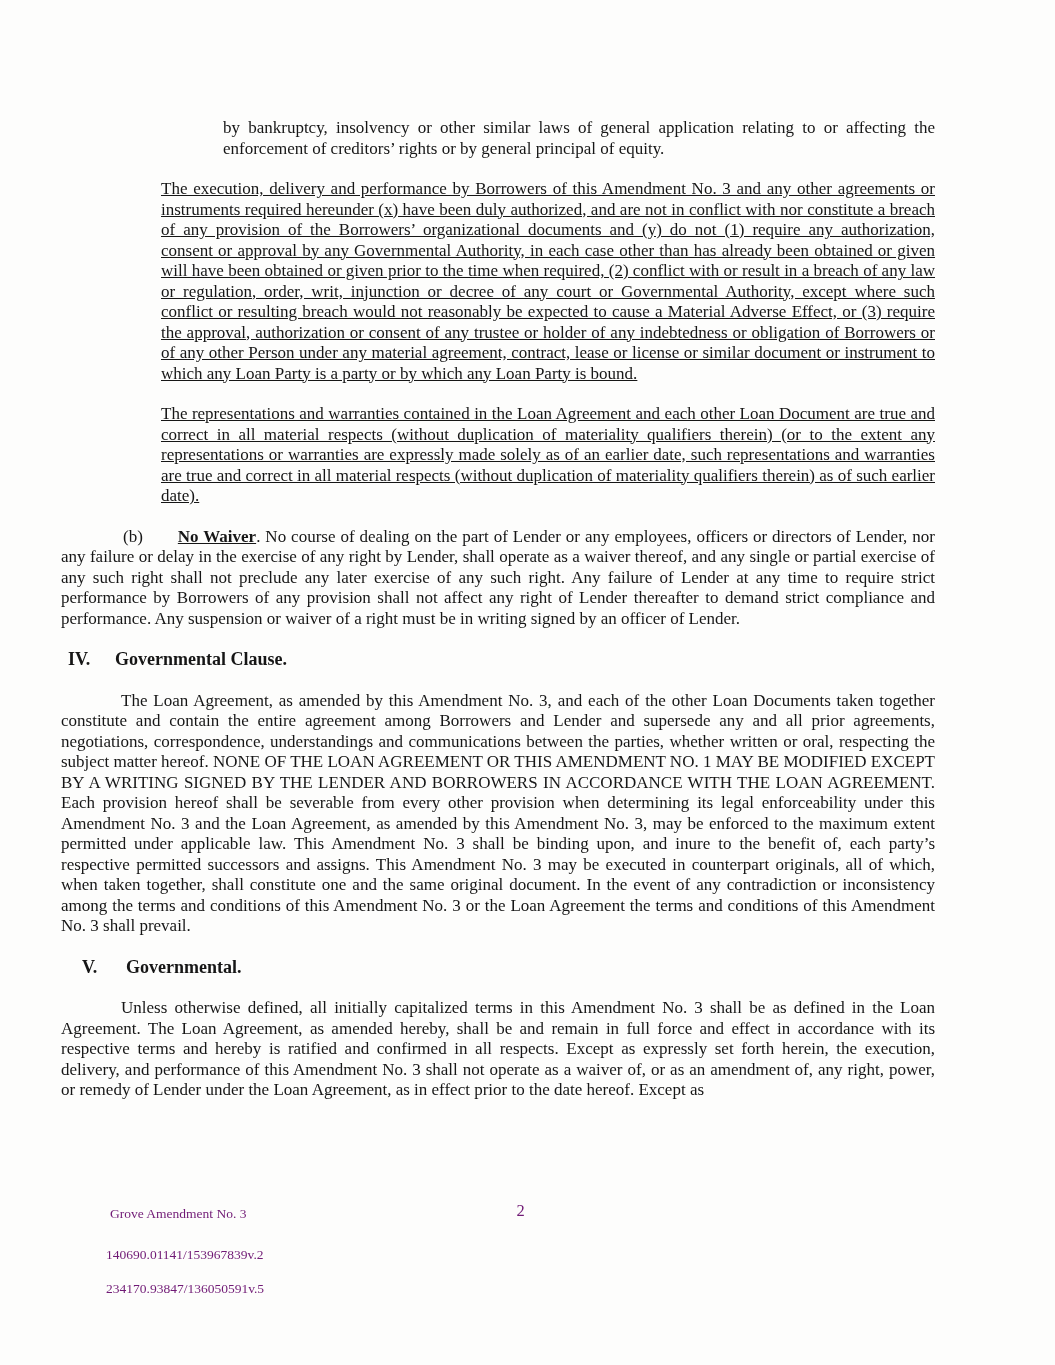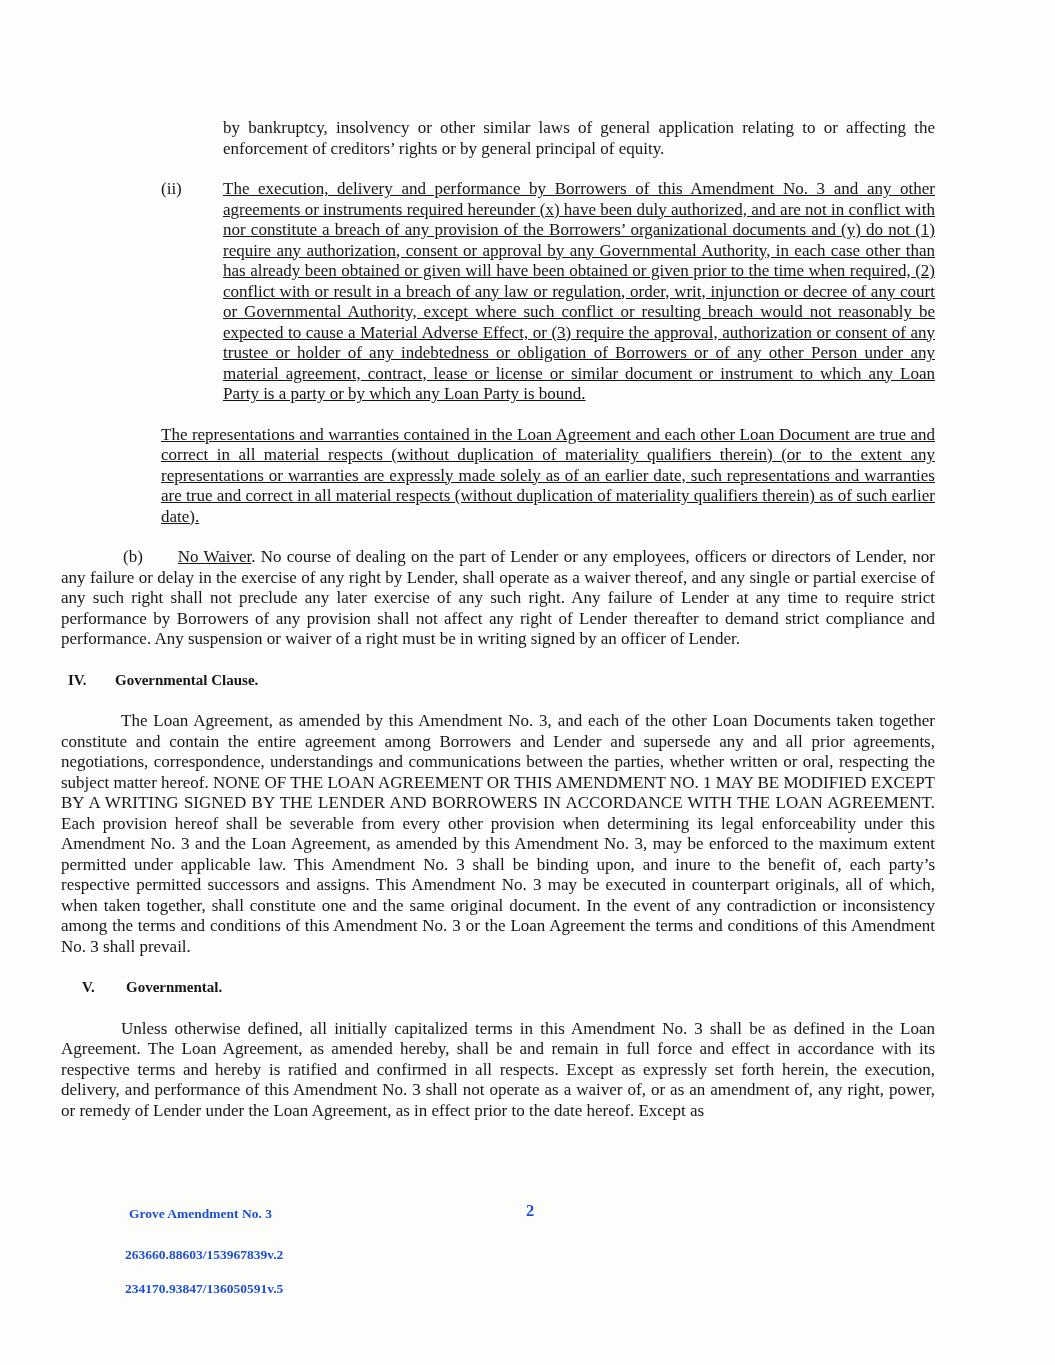--- a/index.html
+++ b/index.html
@@ -27,40 +27,39 @@
     display: flex;
     margin: 0 0 20px 100px;
   }
   .sub-label {
     flex: 0 0 62px;
     text-align: left;
   }
   .sub-text { flex: 1; margin: 0; text-align: justify; text-decoration: underline; }
   .b-para { text-indent: 62px; }
   .b-label { margin-right: 35px; }
-  .bold-underline { font-weight: normal; text-decoration: underline; }
+  .bold-underline { font-weight: bold; text-decoration: underline; }
   .section-heading {
     display: flex;
     font-weight: bold;
-    font-size: 15px;
+    font-size: 18px;
     margin: 0 0 21px 7px;
   }
   .section-heading .sec-num { flex: 0 0 47px; }
   .section-heading.v-head { margin-left: 21px; }
   .section-heading.v-head .sec-num { flex: 0 0 44px; }
   .body-para { text-indent: 60px; }
   .doc-footer {
     position: absolute;
-    left: 125px;
+    left: 106px;
     right: 120px;
     top: 1206px;
     font-size: 13.5px;
     line-height: 16px;
-    color: #1d4ed8;
-    font-weight: bold;
+    color: #701a75;
   }
   .footer-row { position: relative; height: 16px; margin-bottom: 25px; }
   .footer-doc-name { position: absolute; left: 4px; top: 0; }
   .page-num {
     position: absolute;
     left: 0; right: 0;
     top: -3px;
     text-align: center;
     font-size: 16.5px;
   }
@@ -68,21 +67,20 @@
   .footer-ref + .footer-ref { margin-top: 15px; }
 </style>
 </head>
 <body>
 
 <div class="page">
 
   <p class="cont-para">by bankruptcy, insolvency or other similar laws of general application relating to or affecting the enforcement of creditors’ rights or by general principal of equity.</p>
 
   <div class="sub-item">
-    <span class="sub-label">(ii)</span>
     <p class="sub-text">The execution, delivery and performance by Borrowers of this Amendment No. 3 and any other agreements or instruments required hereunder (x) have been duly authorized, and are not in conflict with nor constitute a breach of any provision of the Borrowers’ organizational documents and (y) do not (1) require any authorization, consent or approval by any Governmental Authority, in each case other than has already been obtained or given will have been obtained or given prior to the time when required, (2) conflict with or result in a breach of any law or regulation, order, writ,  injunction or decree of any court or Governmental Authority, except where such conflict or resulting breach would not reasonably be expected to cause a Material Adverse Effect, or (3) require the approval, authorization or consent of any trustee or holder of any indebtedness or obligation of Borrowers or of any other Person under any material agreement, contract, lease or license or similar document or instrument to which any Loan Party is a party or by which any Loan Party is bound.</p>
   </div>
 
   <div class="sub-item">
     <p class="sub-text">The representations and warranties contained in the Loan Agreement and each other Loan Document are true and correct in all material respects (without duplication of materiality qualifiers therein) (or to the extent any representations or warranties are expressly made solely as of an earlier date, such representations and warranties are true and correct in all material respects (without duplication of materiality qualifiers therein) as of such earlier date).</p>
   </div>
 
 
   <p class="b-para">
     <span class="b-label">(b)</span><span class="bold-underline">No Waiver</span><span>. No course of dealing on the part of Lender or any employees, officers or directors of Lender, nor any failure or delay in the exercise of any right by Lender, shall operate as a waiver thereof, and any single or partial exercise of any such right shall not preclude any later exercise of any such right.  Any failure of Lender at any time to require strict performance by Borrowers of any provision shall not affect any right of Lender thereafter to demand strict compliance and performance.  Any suspension or waiver of a right must be in writing signed by an officer of Lender.</span>
@@ -100,17 +98,17 @@
     <span class="sec-title">Governmental.</span>
   </div>
 
   <p class="body-para">Unless otherwise defined, all initially capitalized terms in this Amendment No. 3 shall be as defined in the Loan Agreement.  The Loan Agreement, as amended hereby, shall be and remain in full force and effect in accordance with its respective terms and hereby is ratified and confirmed in all respects.  Except as expressly set forth herein, the execution, delivery, and performance of this Amendment No. 3 shall not operate as a waiver of, or as an amendment of, any right, power, or remedy of Lender under the Loan Agreement, as in effect prior to the date hereof. Except as</p>
 
   <div class="doc-footer">
     <div class="footer-row">
       <span class="footer-doc-name">Grove Amendment No. 3</span>
       <span class="page-num">2</span>
     </div>
-    <div class="footer-ref">263660.88603/153967839v.2</div>
+    <div class="footer-ref">140690.01141/153967839v.2</div>
     <div class="footer-ref">234170.93847/136050591v.5</div>
   </div>
 
 </div>
 
 </body></html>

